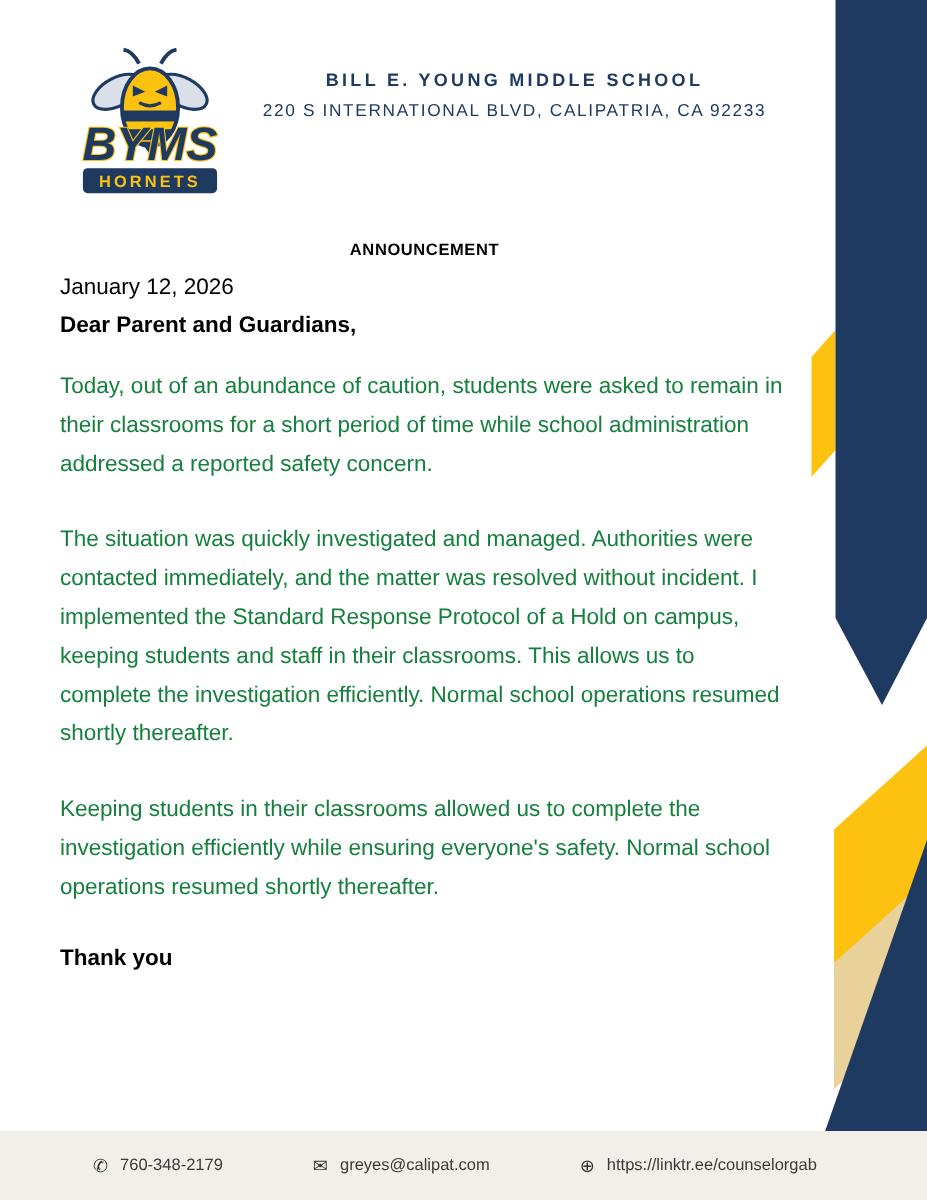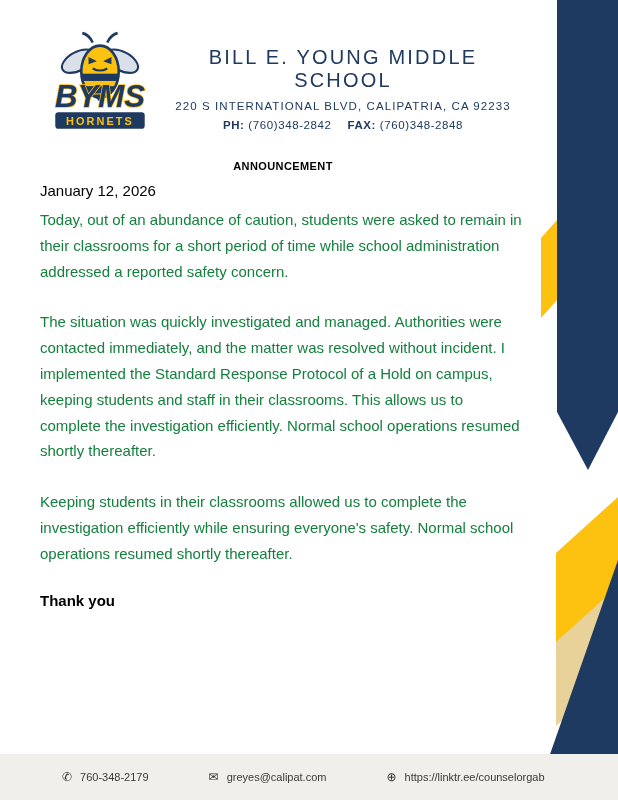--- a/index.html
+++ b/index.html
@@ -12,21 +12,21 @@
     font-family:"Liberation Sans", sans-serif;
     color:#2b2b2b;
   }
   .deco{position:absolute;top:0;left:0;z-index:0;}
   .content{position:relative;z-index:1;padding:36px 92px 0 40px;}
 
   
   .masthead{display:flex;align-items:flex-start;margin-bottom:4px;}
   .logo-wrap{flex:0 0 118px;margin-top:-6px;margin-left:2px;}
   .school-info{flex:1;text-align:center;padding-top:10px;color:#1f3a60;}
-  .school-name{font-size:20px;font-weight:normal;letter-spacing:2.2px;margin-bottom:8px;}
+  .school-name{font-size:12px;font-weight:bold;letter-spacing:2.2px;margin-bottom:8px;}
   .school-address{font-size:11.5px;letter-spacing:1.1px;margin-bottom:7px;}
   .school-phones{font-size:11.5px;letter-spacing:0.6px;margin-bottom:7px;}
   .school-staff{font-size:10.5px;letter-spacing:0.6px;}
   .lbl{font-weight:bold;}
   .gap-l{margin-left:12px;}
 
   
   .announce{font-size:11px;font-weight:bold;letter-spacing:0.4px;text-align:center;color:#000;margin:22px 0 10px;}
   .date-line{text-align:left;font-weight:normal;font-size:15px;color:#000;padding-right:16px;margin-bottom:8px;}
   .salutation{font-weight:bold;font-size:15px;color:#000;margin-bottom:20px;}
@@ -93,31 +93,26 @@
           <text x="55" y="74" text-anchor="middle" font-family="Liberation Sans, sans-serif" font-size="30" font-weight="bold" font-style="italic" fill="#1f3a60" stroke="#fdc110" stroke-width="1.4" paint-order="stroke">BYMS</text>
 
           <rect x="12" y="79" width="86" height="16" rx="3" fill="#1f3a60"></rect>
           <text x="55" y="91" text-anchor="middle" font-family="Liberation Sans, sans-serif" font-size="10.5" font-weight="bold" letter-spacing="2" fill="#fdc110">HORNETS</text>
         </svg>
       </div>
 
       <div class="school-info">
         <div class="school-name">BILL E. YOUNG MIDDLE SCHOOL</div>
         <div class="school-address">220 S INTERNATIONAL BLVD, CALIPATRIA, CA 92233</div>
-        <div class="school-phones">
-          <span class="lbl">PH:</span>
-          <span>(760)348-2842</span>
-          <span class="lbl gap-l">FAX:</span>
-          <span>(760)348-2848</span>
-        </div>
       </div>
     </div>
 
     <div class="announce">ANNOUNCEMENT</div>
     <div class="date-line">January 12, 2026</div>
+    <div class="salutation">Dear Parent and Guardians,</div>
 
     <p class="body-par">Today, out of an abundance of caution, students were asked to remain in their classrooms for a short period of time while school administration addressed a reported safety concern.</p>
     <p class="body-par">The situation was quickly investigated and managed. Authorities were contacted immediately, and the matter was resolved without incident. I implemented the Standard Response Protocol of a Hold on campus, keeping students and staff in their classrooms. This allows us to complete the investigation efficiently. Normal school operations resumed shortly thereafter.</p>
     <p class="body-par">Keeping students in their classrooms allowed us to complete the investigation efficiently while ensuring everyone's safety. Normal school operations resumed shortly thereafter.</p>
 
     <div class="closing">Thank you</div>
   </div>
 
   <div class="footer-bar">
     <div class="footer-item">

